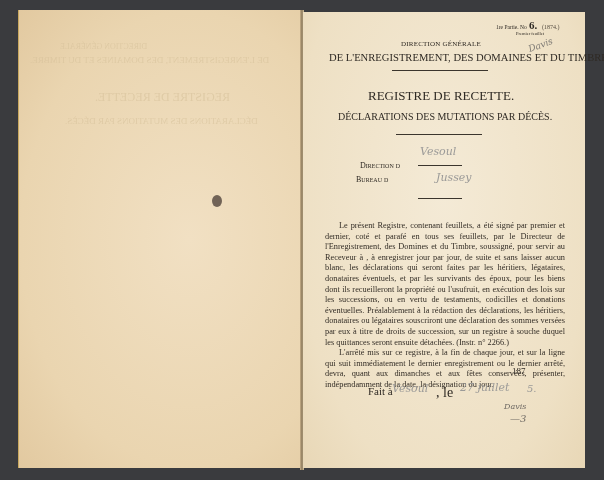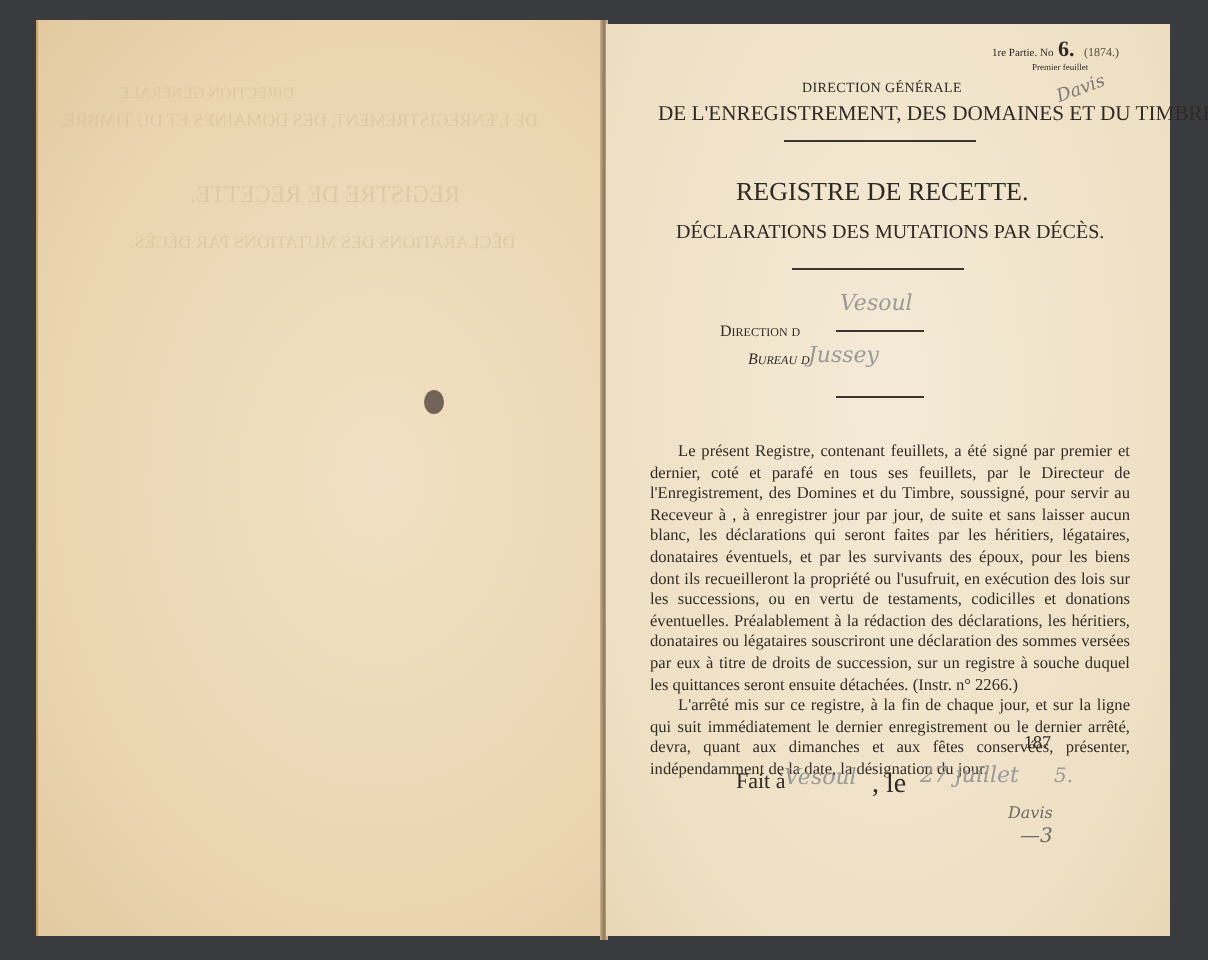--- a/index.html
+++ b/index.html
@@ -41,22 +41,22 @@
 <div class="c" style="left:329px;top:52px;font-size:10.6px;">DE L'ENREGISTREMENT, DES DOMAINES ET DU TIMBRE.</div>
 <div class="rule" style="left:392px;top:70px;width:96px;"></div>
 
 <div class="c" style="left:368px;top:88px;font-size:13px;">REGISTRE DE RECETTE.</div>
 <div class="c" style="left:338px;top:111px;font-size:10px;">DÉCLARATIONS DES MUTATIONS PAR DÉCÈS.</div>
 <div class="rule" style="left:396px;top:134px;width:86px;"></div>
 
 <div class="c" style="left:360px;top:149px;font-size:8px;font-variant:small-caps;margin-top:12px;">Direction d</div>
 <div class="hw" style="left:420px;top:145px;font-size:11px;">Vesoul</div>
 <div class="rule" style="left:418px;top:165px;width:44px;"></div>
-<div class="c" style="left:374px;top:175px;font-size:8px;font-variant:small-caps;font-style:italic;">Bureau d</div>
-<div class="hw" style="left:404px;top:171px;font-size:11px;">Jussey</div>
+<div class="c" style="left:356px;top:175px;font-size:8px;font-variant:small-caps;">Bureau d</div>
+<div class="hw" style="left:436px;top:171px;font-size:11px;">Jussey</div>
 <div class="rule" style="left:418px;top:198px;width:44px;"></div>
 
 <div class="para" style="top:221px;">
   <p>Le présent Registre, contenant                                              feuillets, a été signé par premier et dernier, coté et parafé en tous ses feuillets, par le Directeur de l'Enregistrement, des Domines et du Timbre, soussigné, pour servir au Receveur à                                        , à enregistrer jour par jour, de suite et sans laisser aucun blanc, les déclarations qui seront faites par les héritiers, légataires, donataires éventuels, et par les survivants des époux, pour les biens dont ils recueilleront la propriété ou l'usufruit, en exécution des lois sur les successions, ou en vertu de testaments, codicilles et donations éventuelles. Préalablement à la rédaction des déclarations, les héritiers, donataires ou légataires souscriront une déclaration des sommes versées par eux à titre de droits de succession, sur un registre à souche duquel les quittances seront ensuite détachées. (Instr. n° 2266.)</p>
   <p>L'arrêté mis sur ce registre, à la fin de chaque jour, et sur la ligne qui suit immédiatement le dernier enregistrement ou le dernier arrêté, devra, quant aux dimanches et aux fêtes conservées, présenter, indépendamment de la date, la désignation du jour.</p>
 </div>
 
 <div class="c" style="left:368px;top:385px;font-size:11px;">Fait à</div>
 <div class="hw" style="left:392px;top:382px;font-size:11px;">Vesoul</div>
 <div class="c" style="left:436px;top:385px;font-size:14px;">, le</div>

